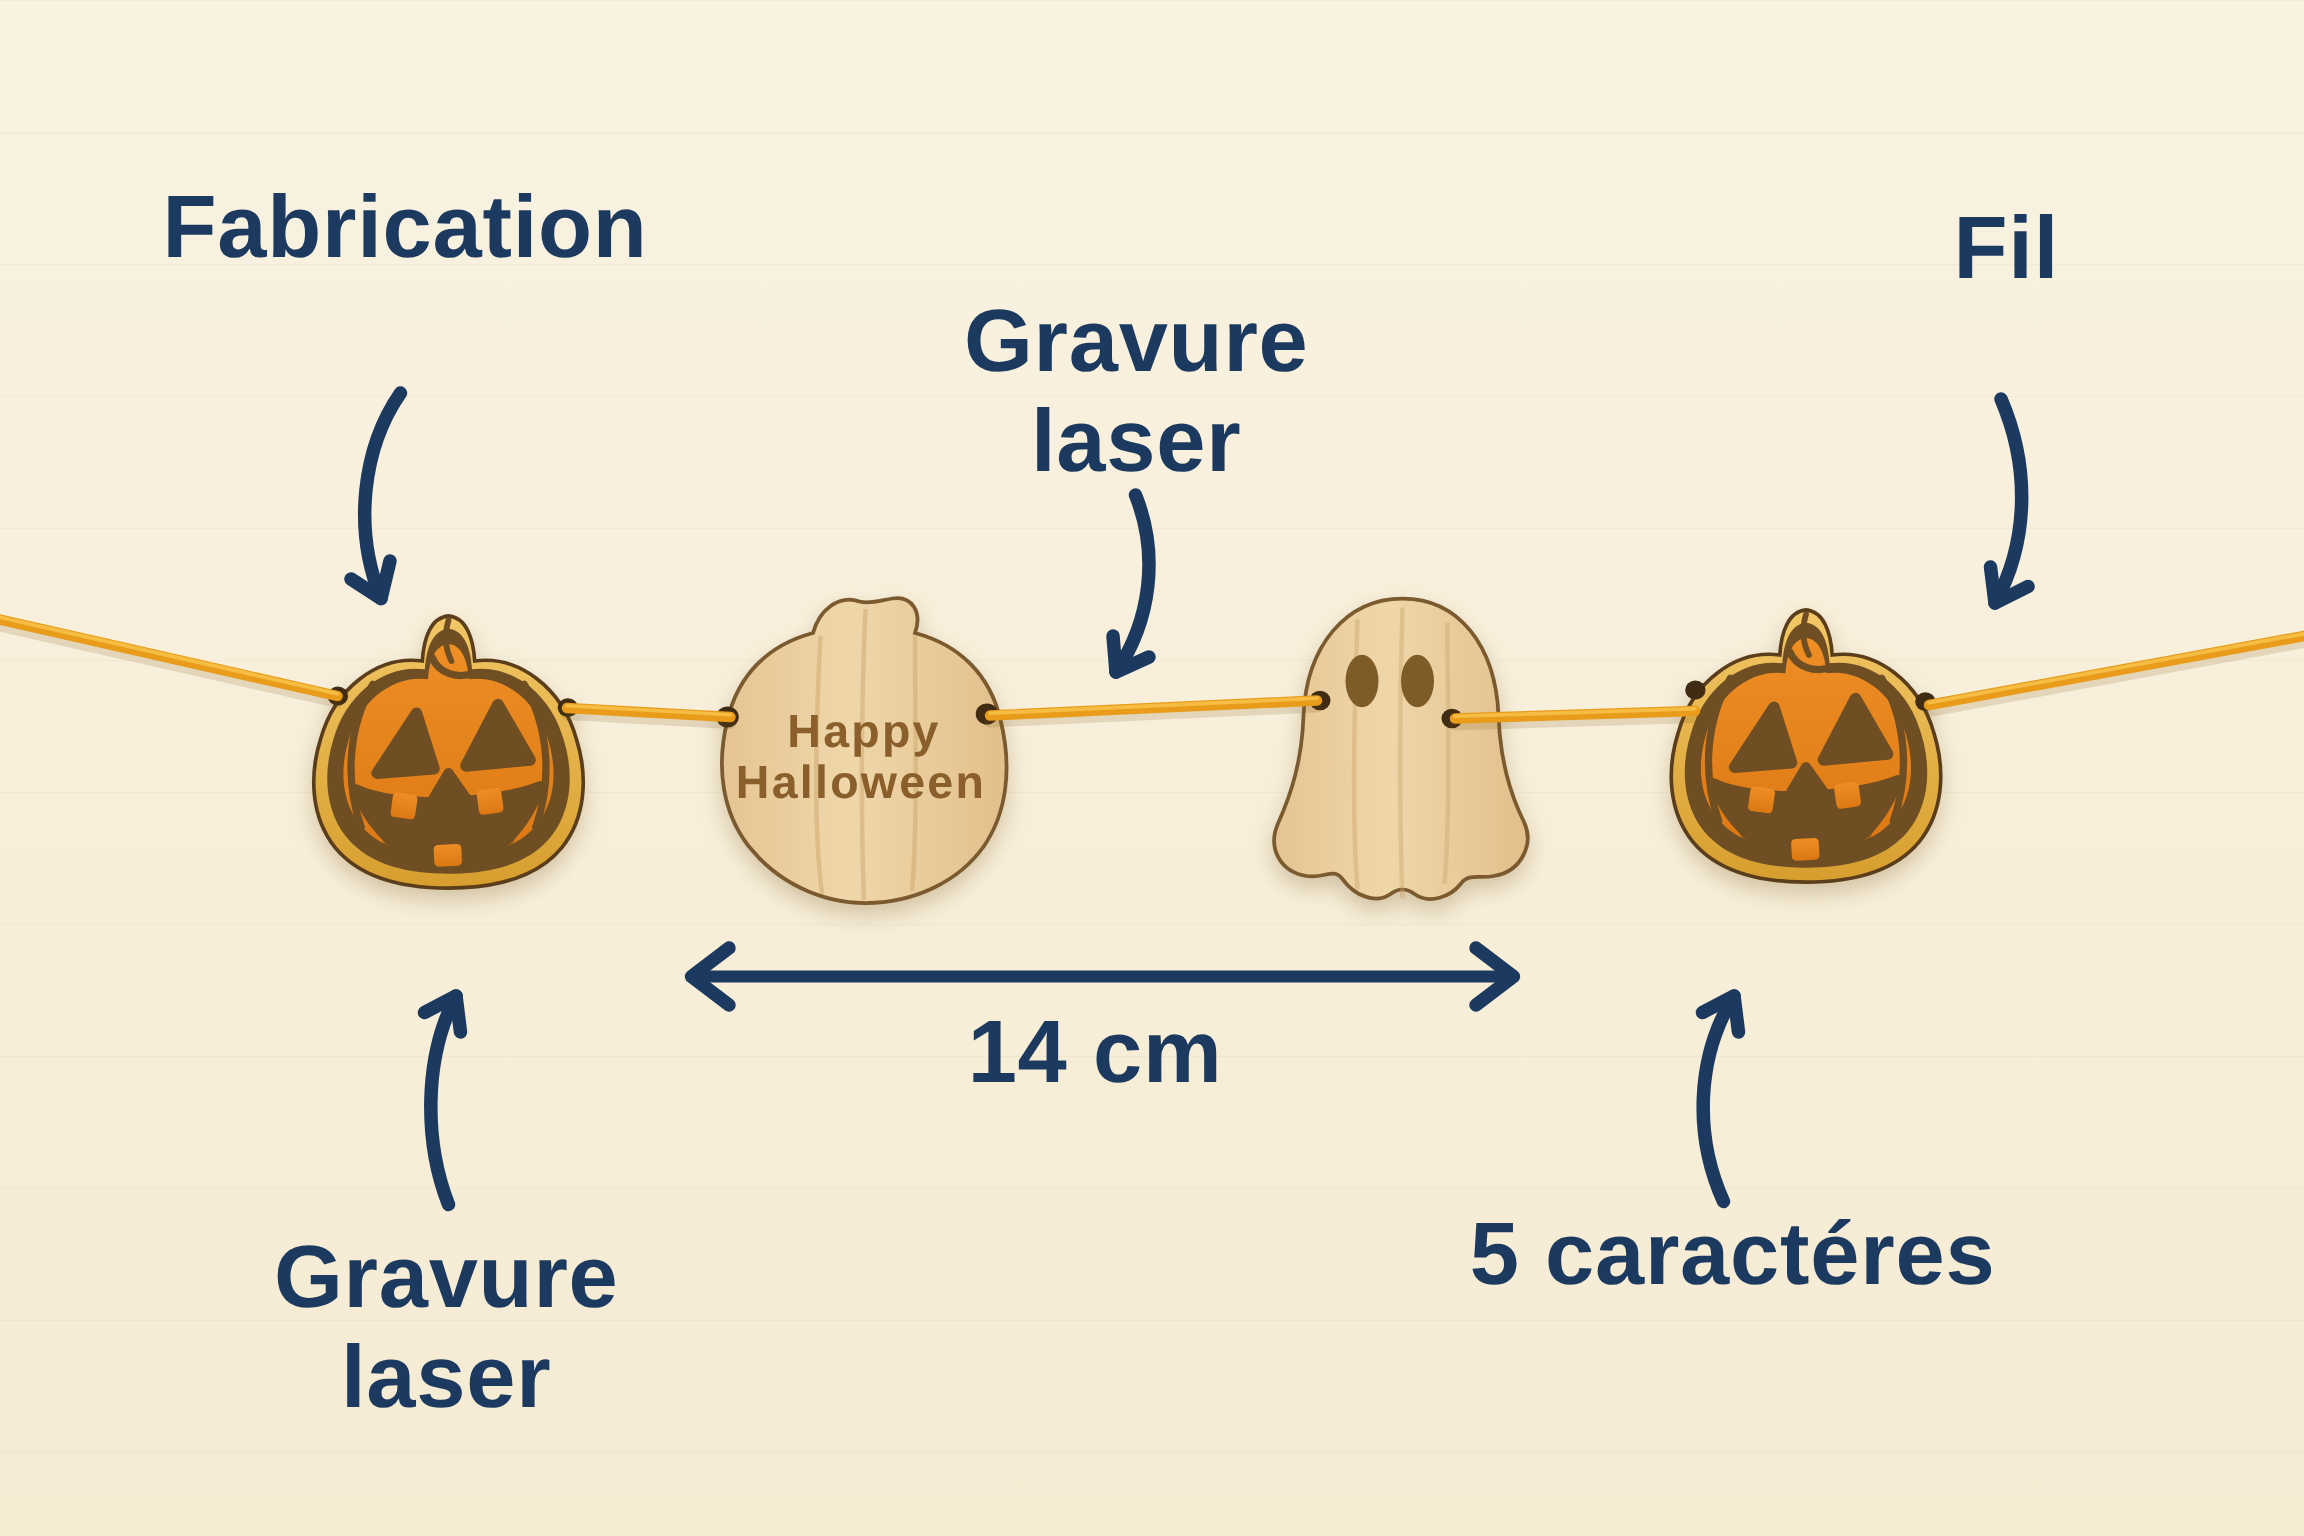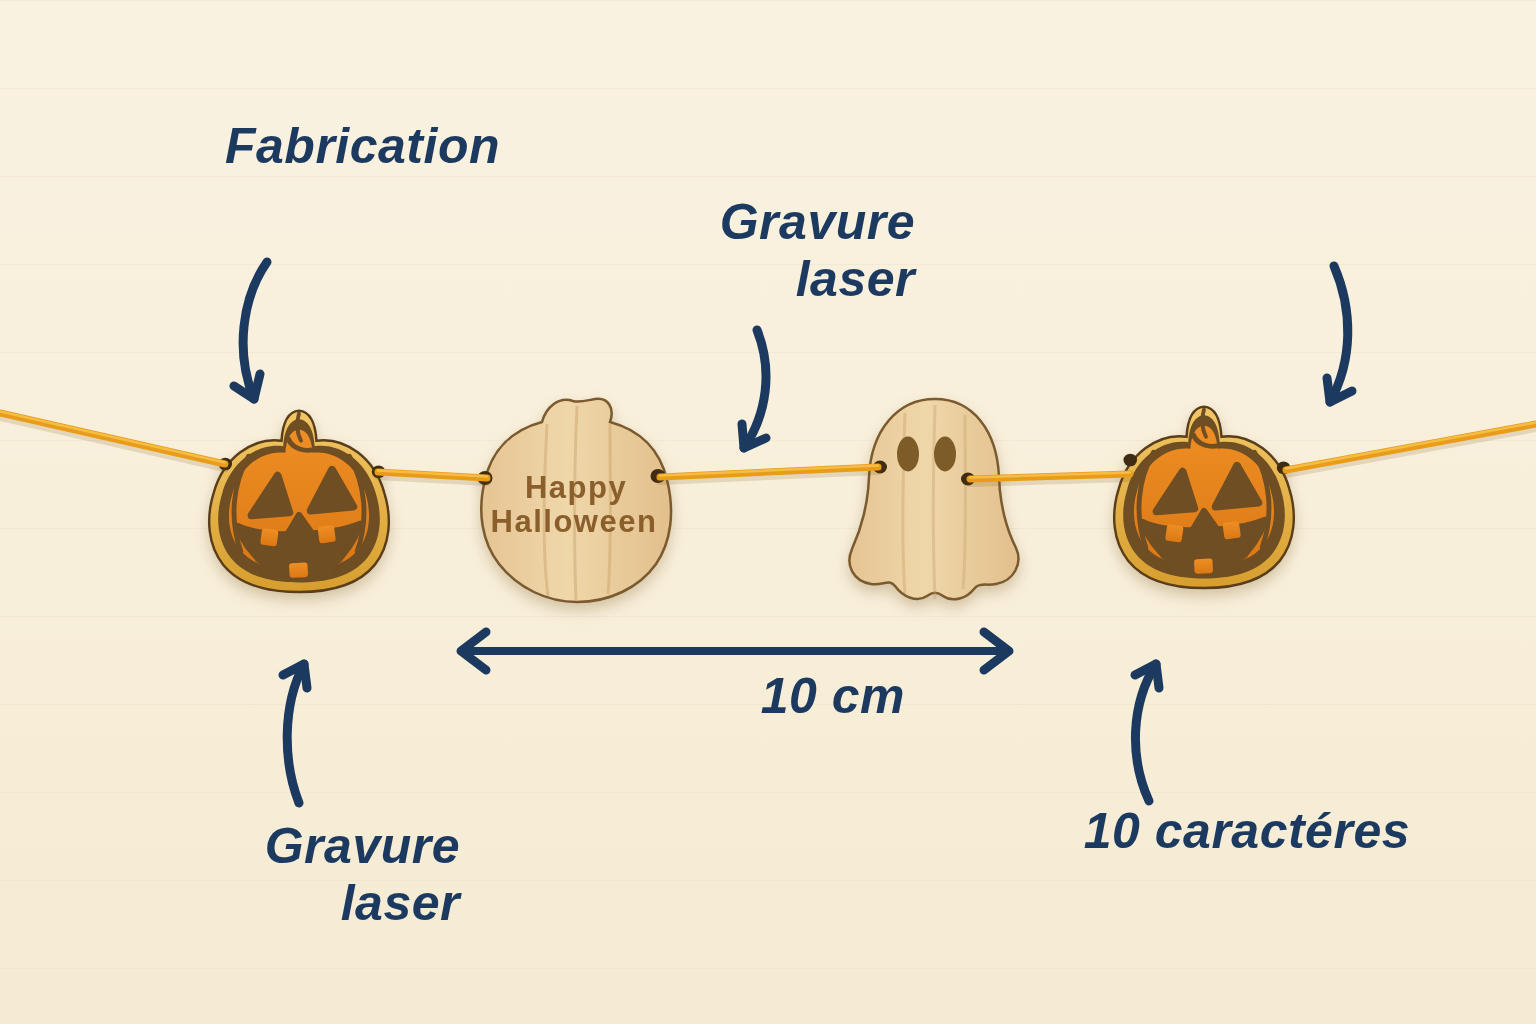--- a/index.html
+++ b/index.html
@@ -5,22 +5,22 @@
   html,body{margin:0;padding:0;}
   body{width:1536px;height:1024px;overflow:hidden;font-family:"Liberation Sans",sans-serif;}
   .scene{position:relative;width:1536px;height:1024px;overflow:hidden;
          background:linear-gradient(180deg,#f9f2e1 0%,#f8efda 55%,#f5ebd3 100%);}
   .scene::before{content:"";position:absolute;inset:0;pointer-events:none;
          background:repeating-linear-gradient(180deg,
            rgba(160,140,100,0.07) 0px, rgba(160,140,100,0.07) 1px,
            transparent 1px, transparent 88px);}
   .layer{position:absolute;left:0;top:0;width:1536px;height:1024px;pointer-events:none;}
   .orn{position:absolute;filter:drop-shadow(0 7px 7px rgba(130,95,40,0.30));}
-  .label{position:absolute;font-weight:700;font-size:50px;line-height:1.13;
-         color:#1c3a5f;text-align:right;letter-spacing:0.5px;font-style:italic;}
+  .label{position:absolute;font-weight:700;font-size:59px;line-height:1.13;
+         color:#1c3a5f;text-align:center;letter-spacing:0.5px;}
   .label span{display:block;}
   .plaque-text{font-family:"Liberation Sans",sans-serif;font-weight:700;letter-spacing:1.5px;}
 </style>
 </head>
 <body>
 
 <div class="scene">
 
   <svg width="0" height="0" style="position:absolute" aria-hidden="true">
     <defs>
@@ -178,28 +178,29 @@
   <div class="label" style="left:40px;top:118px;width:460px">
     <span>Fabrication</span>
   </div>
 
   <div class="label" style="left:600px;top:194px;width:315px">
     <span>Gravure</span>
     <span>laser</span>
   </div>
 
   <div class="label" style="left:1155px;top:132px;width:365px">
+    <span>Fil</span>
   </div>
 
   <div class="label" style="left:555px;top:668px;width:350px">
-    <span>10 cm</span>
+    <span>14 cm</span>
   </div>
 
   <div class="label" style="left:135px;top:818px;width:325px">
     <span>Gravure</span>
     <span>laser</span>
   </div>
 
   <div class="label" style="left:900px;top:803px;width:510px">
-    <span>10 caractéres</span>
+    <span>5 caractéres</span>
   </div>
 
 </div>
 
 </body></html>

